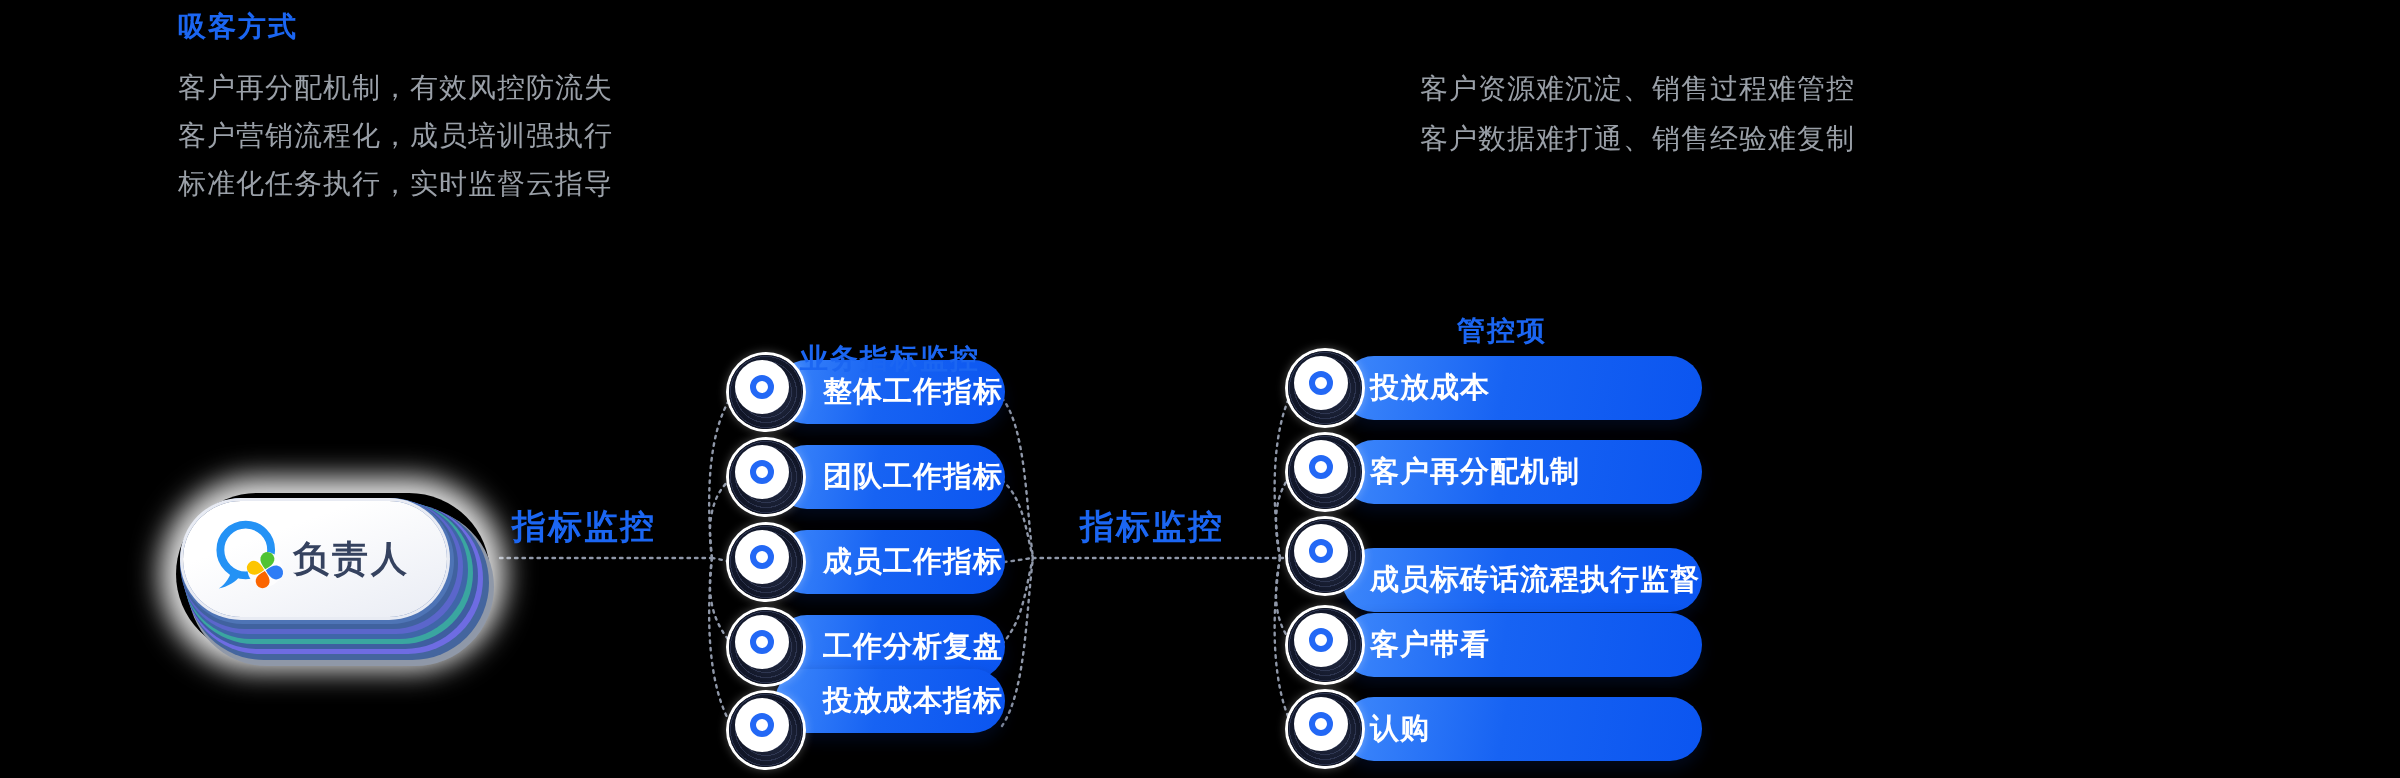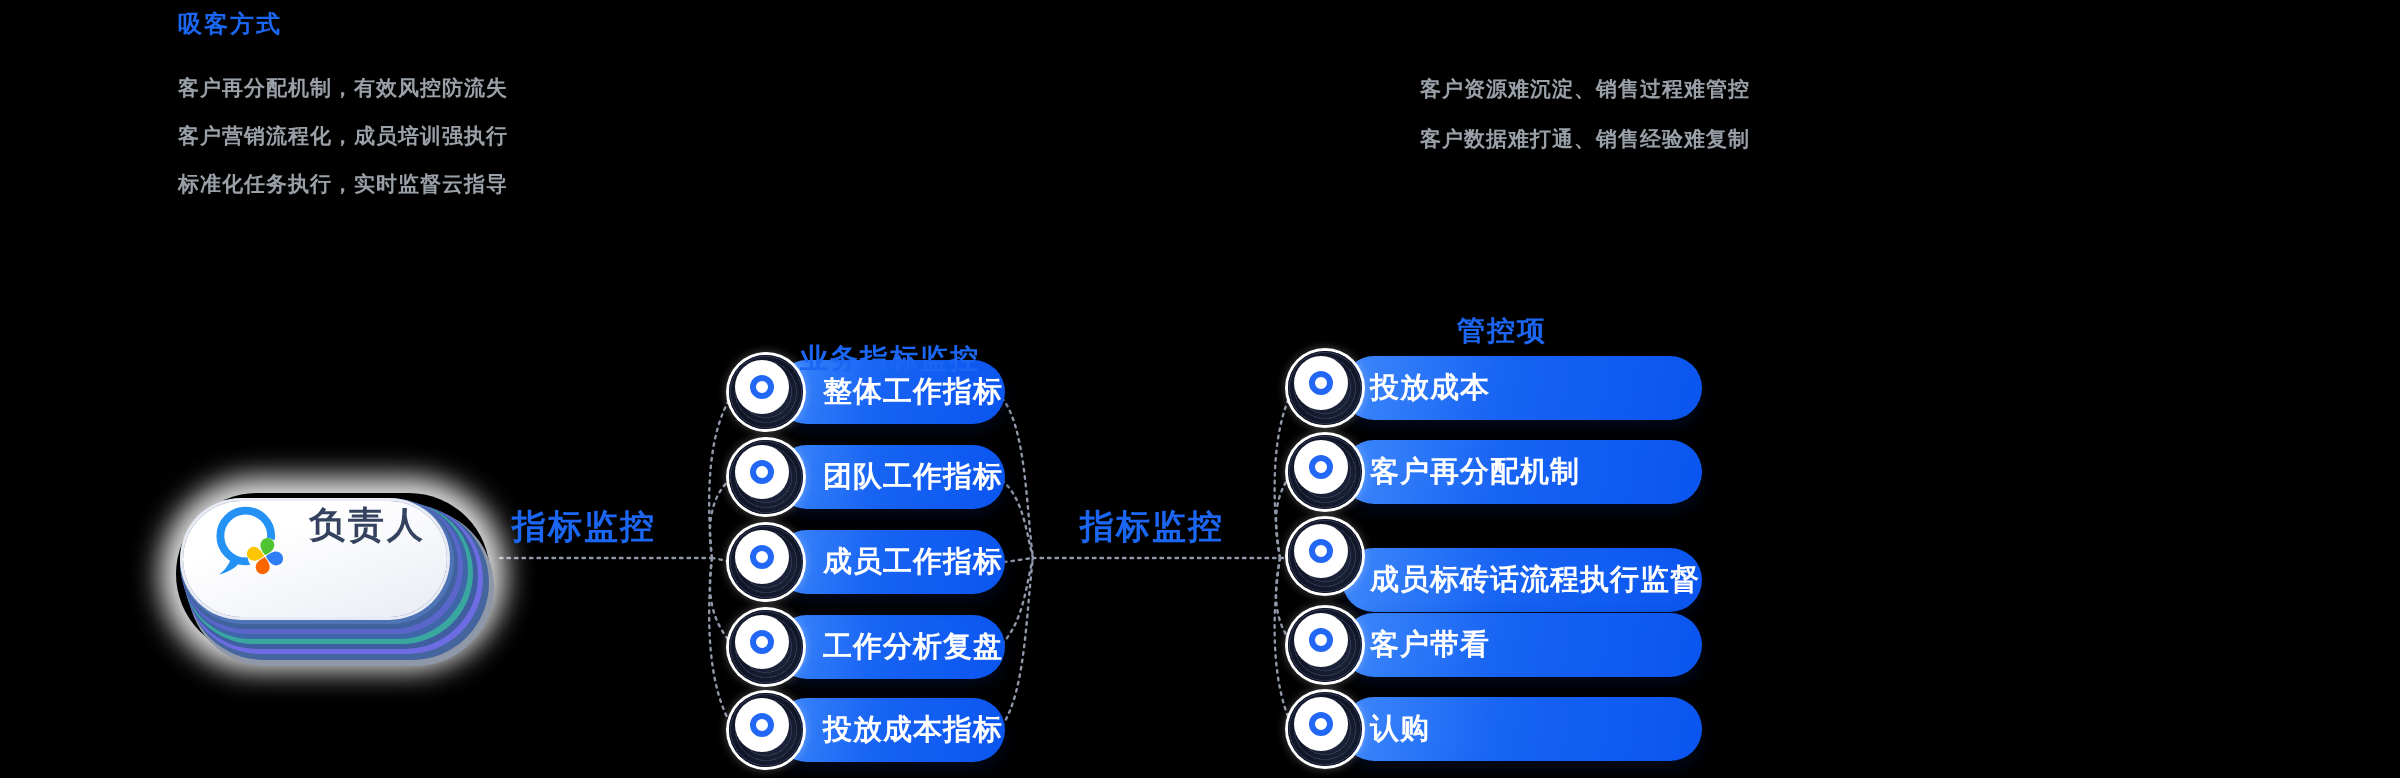--- a/index.html
+++ b/index.html
@@ -1,34 +1,34 @@
 <!DOCTYPE html>
 <html><head>
 <meta charset="utf-8">
 <style>
   html,body{margin:0;padding:0;background:#000;}
   .stage{position:relative;width:2400px;height:778px;background:#000;overflow:hidden;
          font-family:"Liberation Sans","DejaVu Sans",sans-serif;}
   .abs{position:absolute;}
 
   
-  .section-title{left:178px;top:8px;font-size:24px;font-weight:bold;color:#1b66f2;letter-spacing:2px;}
-  .para{font-size:21px;line-height:48px;color:#9aa0a8;font-weight:700;letter-spacing:1px;white-space:nowrap;}
+  .section-title{left:178px;top:8px;font-size:28px;font-weight:bold;color:#1b66f2;letter-spacing:2px;}
+  .para{font-size:28px;line-height:48px;color:#9aa0a8;font-weight:400;letter-spacing:1px;white-space:nowrap;}
   .para-left{left:178px;top:64px;}
   .para-right{left:1420px;top:64px;line-height:50px;}
 
   
   svg.connectors{left:0;top:0;z-index:1;}
 
   
   .node-glow{left:176px;top:493px;width:314px;height:162px;border-radius:82px;
              box-shadow:0 0 28px 16px rgba(255,255,255,.88);z-index:3;}
   .node-inner{left:183px;top:501px;width:264px;height:116px;border-radius:58px;z-index:4;
      background:linear-gradient(160deg,#ffffff 30%,#e9ecf4 100%);
-     display:flex;align-items:flex-start;padding-left:26px;box-sizing:border-box;gap:16px;
+     display:flex;align-items:center;padding-left:26px;box-sizing:border-box;gap:0;
      box-shadow:
        0 0 0 3px #e8ebf3,
        2px 2px 0 5px #4e74b6,
        4px 5px 0 7px #40629f,
        7px 8px 0 9px #5b66cb,
        10px 11px 0 11px #3f66a8,
        13px 14px 0 13px #3aa6a0,
        16px 17px 0 15px #3e5ea0,
        19px 20px 0 17px #6e6ce2,
        23px 24px 0 19px #44659e,
@@ -134,21 +134,21 @@
     </div>
   <div class="abs pill pill-l" style="top:445px">
       <span>团队工作指标</span>
     </div>
   <div class="abs pill pill-l" style="top:615px">
       <span>工作分析复盘</span>
     </div>
   <div class="abs pill pill-l" style="top:530px">
       <span>成员工作指标</span>
     </div>
-  <div class="abs pill pill-l" style="top:698px">
+  <div class="abs pill pill-l" style="top:669px">
       <span>投放成本指标</span>
     </div>
 
   <div class="abs bullet bul-l" style="top:355px">
       <div class="bullet-white">
         <div class="bullet-ring"></div>
       </div>
     </div>
   <div class="abs bullet bul-l" style="top:440px">
       <div class="bullet-white">

